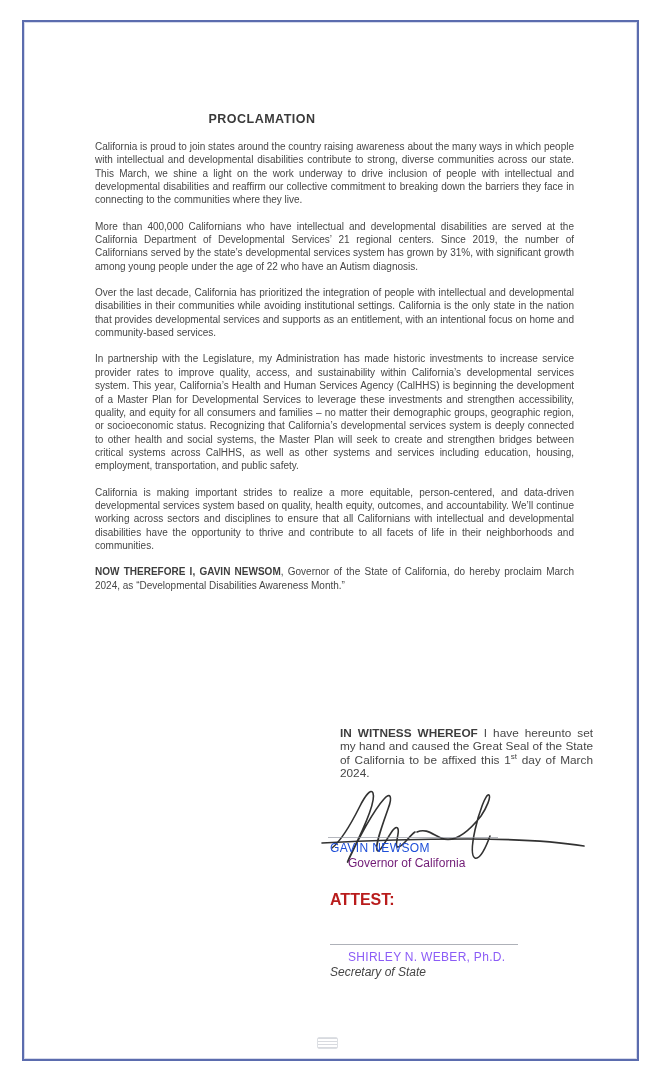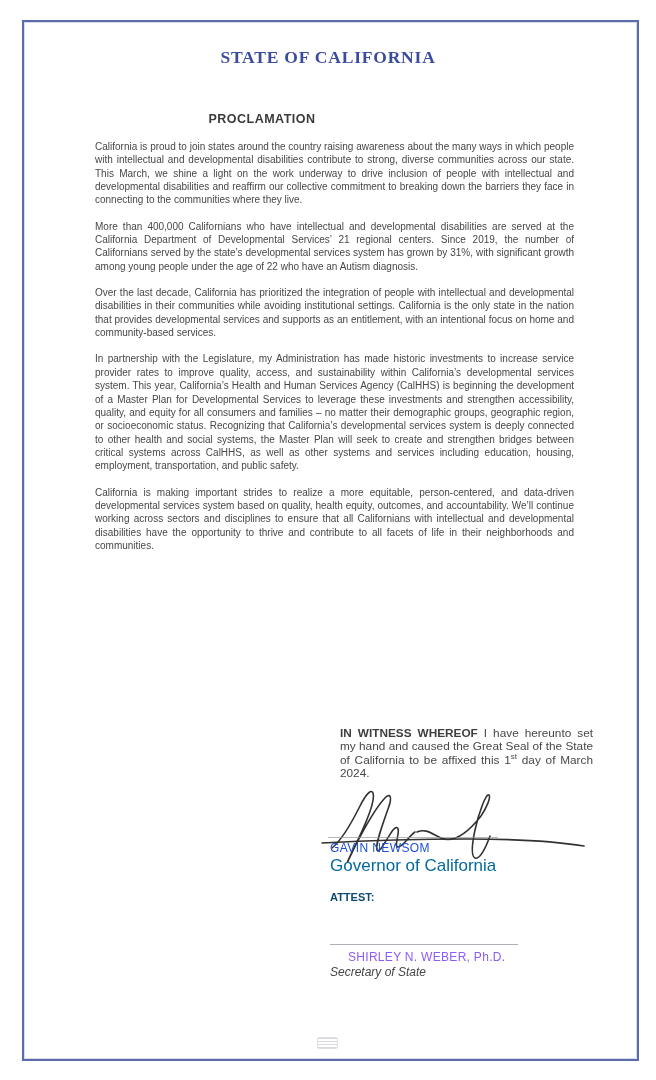--- a/index.html
+++ b/index.html
@@ -37,52 +37,52 @@
     position:absolute;left:322px;top:727px;width:253px;
     font-size:11.8px;line-height:13.35px;text-align:justify;color:#474747;margin-left:18px;
   }
   .witness-block sup{font-size:8px;line-height:0;}
   .signature-svg{position:absolute;left:318px;top:784px;}
   .sig-line{
     position:absolute;left:328px;top:837px;width:170px;height:1px;
     background:#8d919b;opacity:0.65;
   }
   .gov-name{position:absolute;left:330px;top:841px;font-size:12px;letter-spacing:0.4px;color:#1d4ed8;text-align:right;}
-  .gov-title{position:absolute;left:330px;top:856px;font-size:17px;color:#0369a1;}
-  .attest-label{position:absolute;left:330px;top:891px;font-size:11px;font-weight:bold;color:#0c4a6e;}
+  .gov-title{position:absolute;left:348px;top:856px;font-size:12px;color:#701a75;}
+  .attest-label{position:absolute;left:330px;top:891px;font-size:16px;font-weight:bold;color:#b91c1c;}
   .sec-line{
     position:absolute;left:330px;top:944px;width:188px;height:1px;
     background:#9a9ea6;opacity:0.8;
   }
   .sec-name{position:absolute;left:348px;top:950px;font-size:12px;letter-spacing:0.3px;color:#8b5cf6;}
   .sec-title{position:absolute;left:330px;top:965px;font-size:12px;color:#454545;font-style:italic;}
   .bottom-smudge{
     position:absolute;left:317px;top:1037px;width:19px;height:10px;
     border-radius:2px;opacity:0.55;
     border:1px solid #c3c7cf;
     background:repeating-linear-gradient(180deg,#b9bdc6 0 1px,transparent 1px 3px);
   }
 </style>
 </head>
 <body>
 
 <div class="page-border"></div>
 
 <div class="doc-header">
-  <div>STATE OF CALIFORNIA</div>
 </div>
 
 <div class="doc-title">PROCLAMATION</div>
 
 <div class="body-col">
   <p>California is proud to join states around the country raising awareness about the many ways in which people with intellectual and developmental disabilities contribute to strong, diverse communities across our state. This March, we shine a light on the work underway to drive inclusion of people with intellectual and developmental disabilities and reaffirm our collective commitment to breaking down the barriers they face in connecting to the communities where they live.</p>
   <p>More than 400,000 Californians who have intellectual and developmental disabilities are served at the California Department of Developmental Services’ 21 regional centers. Since 2019, the number of Californians served by the state’s developmental services system has grown by 31%, with significant growth among young people under the age of 22 who have an Autism diagnosis.</p>
   <p>Over the last decade, California has prioritized the integration of people with intellectual and developmental disabilities in their communities while avoiding institutional settings. California is the only state in the nation that provides developmental services and supports as an entitlement, with an intentional focus on home and community-based services.</p>
   <p>In partnership with the Legislature, my Administration has made historic investments to increase service provider rates to improve quality, access, and sustainability within California’s developmental services system. This year, California’s Health and Human Services Agency (CalHHS) is beginning the development of a Master Plan for Developmental Services to leverage these investments and strengthen accessibility, quality, and equity for all consumers and families – no matter their demographic groups, geographic region, or socioeconomic status. Recognizing that California’s developmental services system is deeply connected to other health and social systems, the Master Plan will seek to create and strengthen bridges between critical systems across CalHHS, as well as other systems and services including education, housing, employment, transportation, and public safety.</p>
   <p>California is making important strides to realize a more equitable, person-centered, and data-driven developmental services system based on quality, health equity, outcomes, and accountability. We’ll continue working across sectors and disciplines to ensure that all Californians with intellectual and developmental disabilities have the opportunity to thrive and contribute to all facets of life in their neighborhoods and communities.</p>
+  <p><span class="bold">NOW THEREFORE I, GAVIN NEWSOM</span><span>, Governor of the State of California, do hereby proclaim March 2024, as “Developmental Disabilities Awareness Month.”</span></p>
 </div>
 
 <div class="witness-block">
   <span class="bold">IN WITNESS WHEREOF</span><span> I have hereunto set my hand and caused the Great Seal of the State of California to be affixed this 1</span><sup>st</sup><span> day of March 2024.</span>
 </div>
 
 <svg class="signature-svg" width="272" height="88" viewBox="0 0 272 88">
   <g stroke="#323232" fill="none" stroke-width="1.6" stroke-linecap="round">
     <path d="M14,64 C24,56 34,38 42,22 C47,12 53,4 55,9 C58,17 44,48 34,68 C30,76 28,82 31,75 C40,55 56,26 66,15 C72,8 75,12 70,25 C64,42 57,61 59,66 C61,71 69,54 75,46 C79,41 81,44 80,50 C79,57 77,63 80,63 C85,63 91,52 97,48"></path>
     <path d="M99,48 C108,44 114,50 123,54 C137,60 152,46 163,32 C169,23 173,13 171,11 C168,9 161,28 157,46 C154,60 153,72 157,74 C162,76 168,63 172,52"></path>

